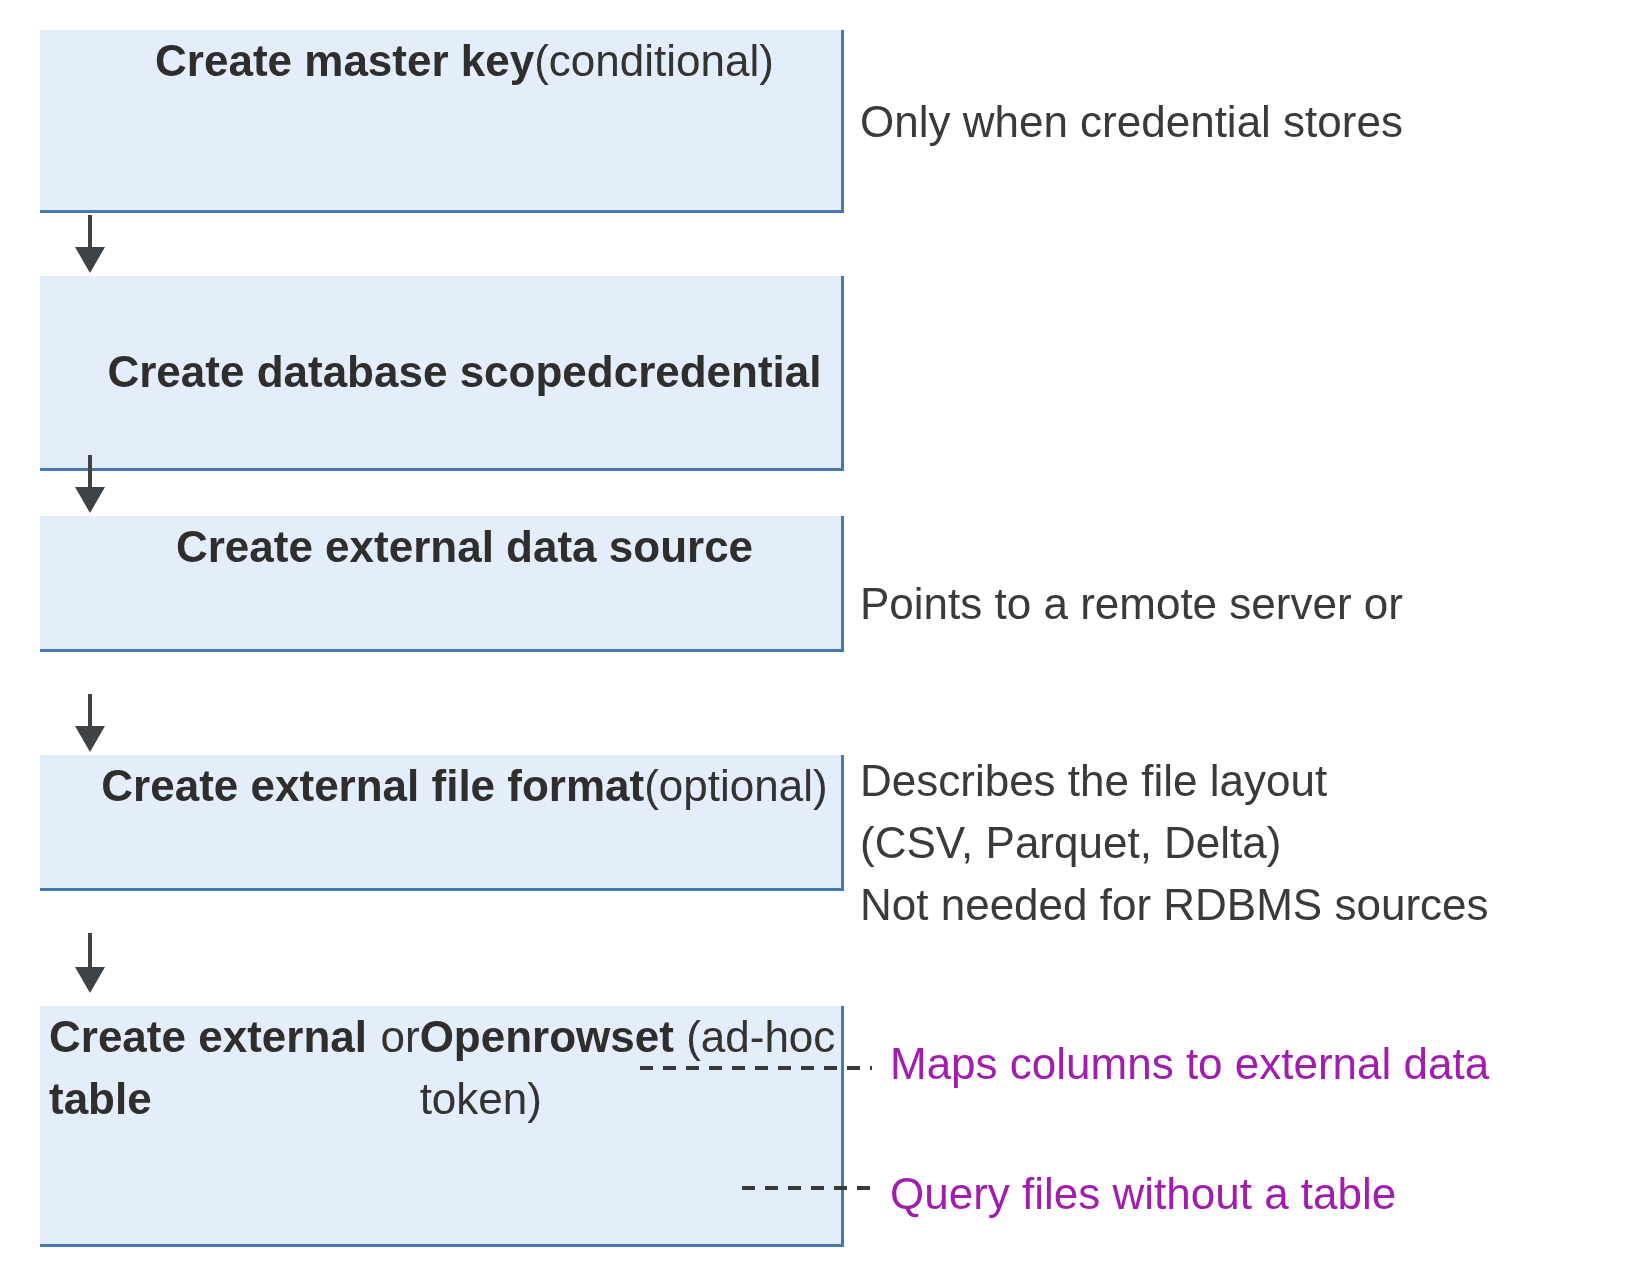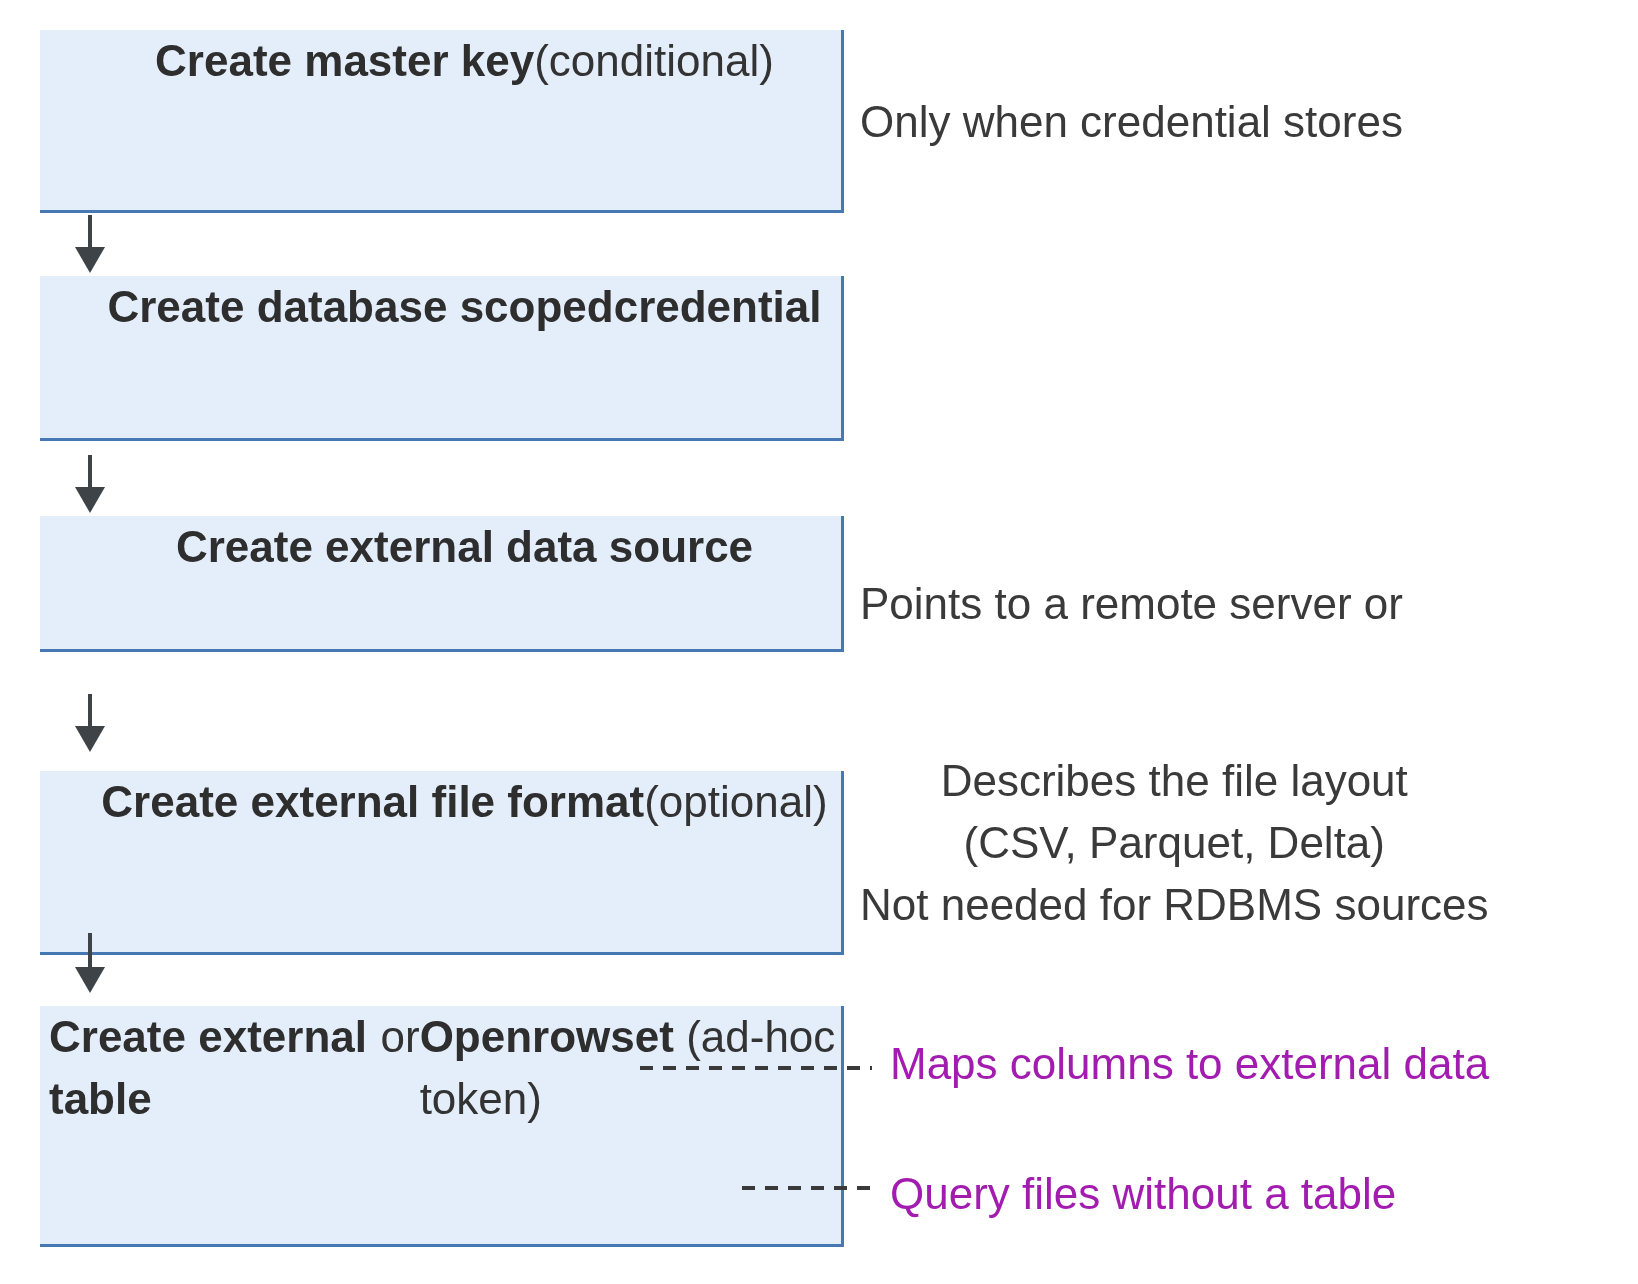--- a/index.html
+++ b/index.html
@@ -23,37 +23,36 @@
     display:flex;
     flex-direction:row;
     justify-content:center;
     padding-left:48px;
     font-size:44px;
     line-height:62px;
     color:#333333;
   }
   .box .bold, .box b{font-weight:700;color:#2e2e2e;}
   .b1{top:30px;height:183px;}
-  .b2{top:276px;height:165px;}
+  .b2{top:276px;height:195px;align-items:center;}
   .b3{top:516px;height:136px;}
-  .b4{top:755px;height:184px;margin-top:16px;}
+  .b4{top:755px;height:136px;}
   .b5{top:1006px;height:241px;padding-left:9px;}
 
   
   .ann{
     position:absolute;
     left:860px;
     display:flex;
     flex-direction:column;
     justify-content:center;
     font-size:44px;
     line-height:62px;
     color:#3a3a3a;
     white-space:nowrap;
-    text-align:center;
   }
   .a1{top:30px;height:183px;}
   .a2{top:276px;height:177px;}
   .a3{top:516px;height:176px;}
   .a4{top:755px;height:176px;}
   .single{
     position:absolute;
     left:890px;
     font-size:44px;
     line-height:62px;

